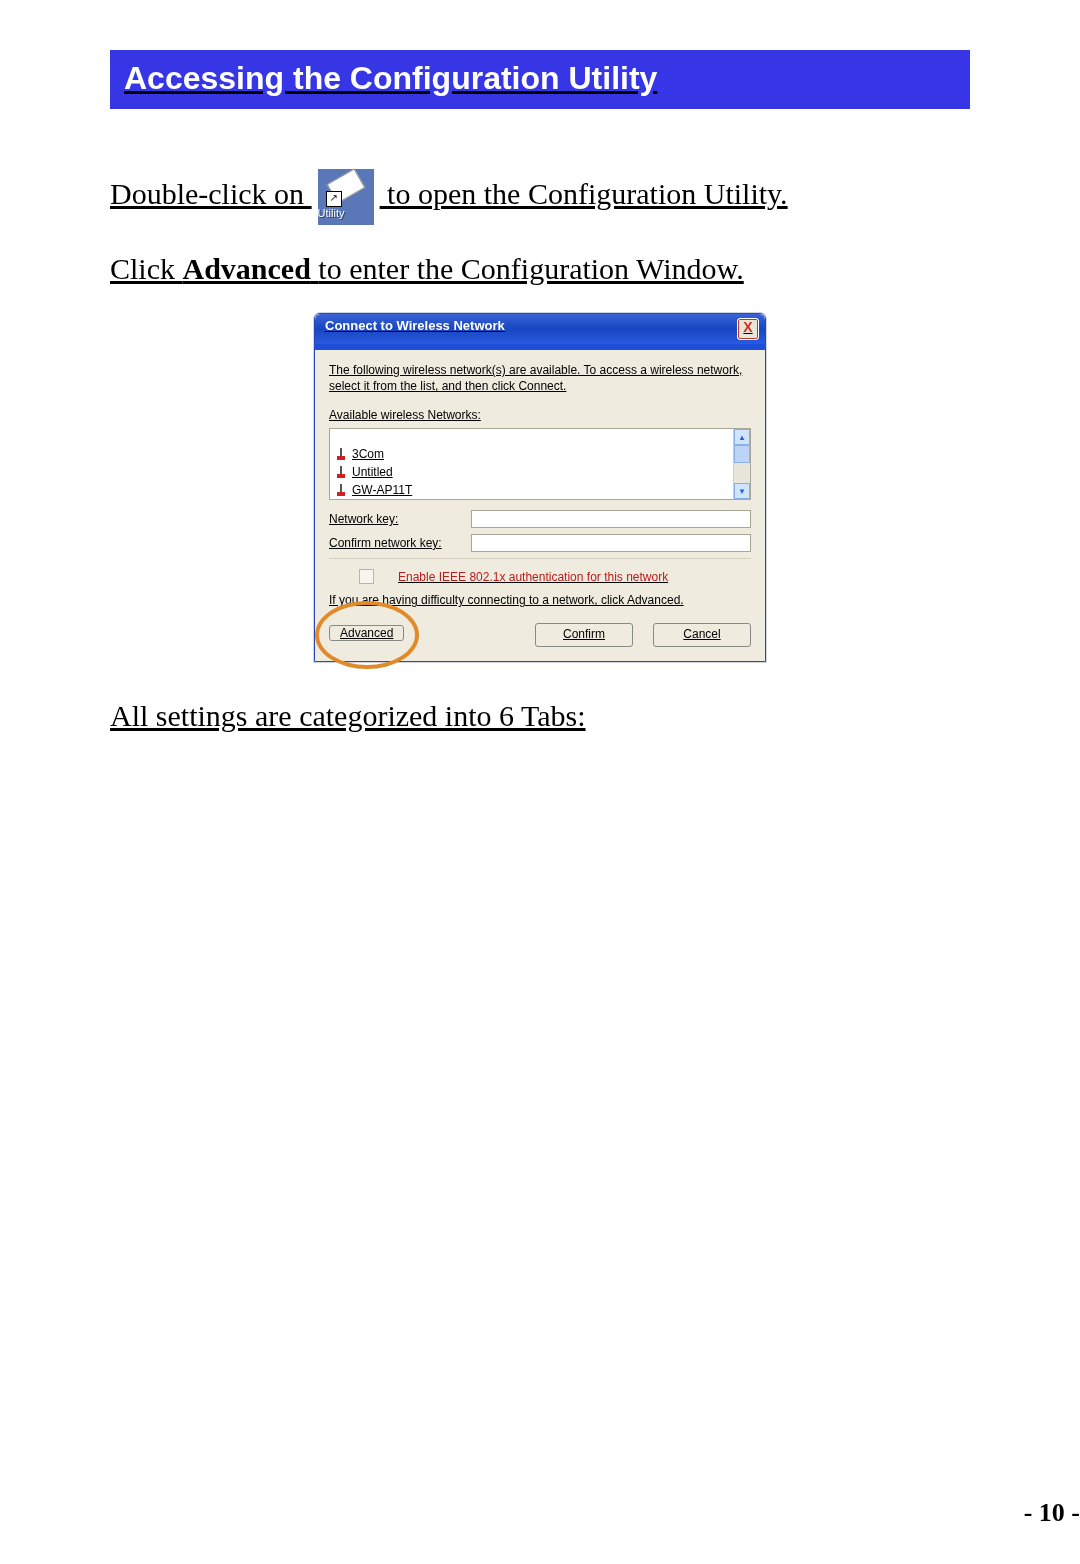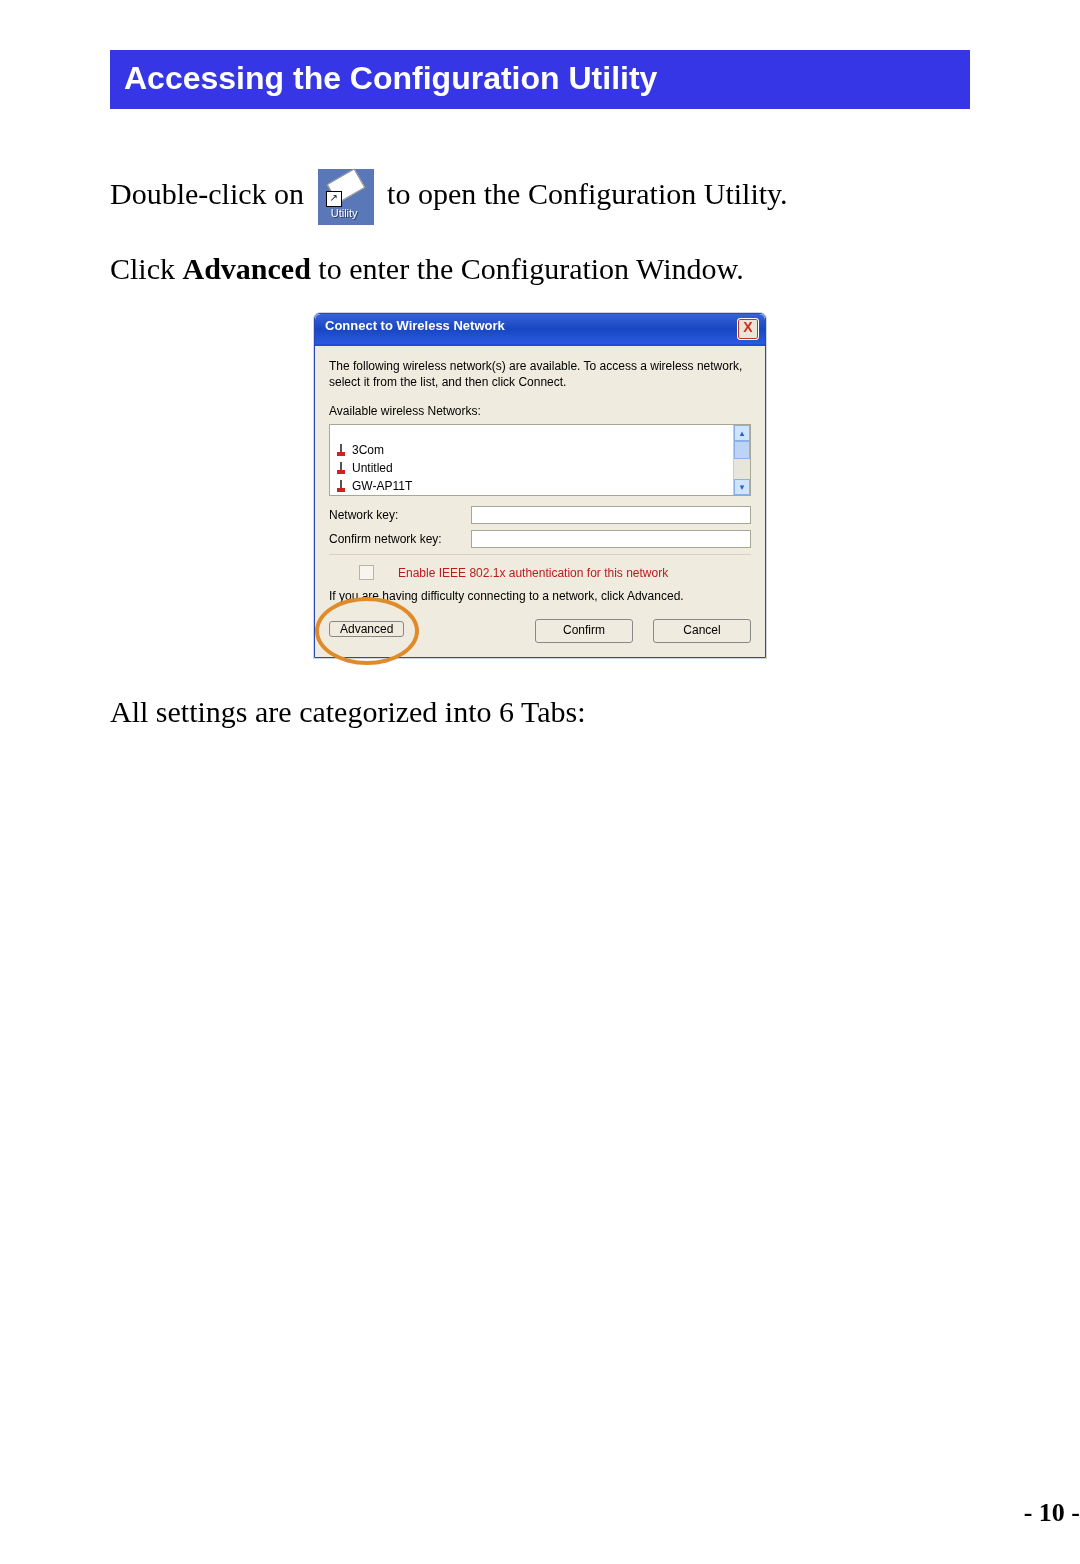--- a/index.html
+++ b/index.html
@@ -4,20 +4,21 @@
 <style>
   html,body{margin:0;padding:0;background:#fff;}
   .page{
     width:1080px;
     height:1564px;
     box-sizing:border-box;
     padding:50px 110px 40px 110px;
     font-family:"Times New Roman",serif;
     color:#000;
     position:relative;
+    text-decoration:underline;
   }
   .section-header{
     background:#3636e6;
     color:#fff;
     font-family:Arial,Helvetica,sans-serif;
     font-weight:bold;
     font-size:32px;
     padding:10px 14px 12px 14px;
     margin-bottom:60px;
   }
@@ -53,21 +54,21 @@
     border:1px solid #000;
     font-size:10px;
     line-height:12px;
     text-align:center;
   }
   .inline-icon .lbl{
     position:absolute;
     left:0;right:16px;bottom:2px;
     font-size:11px;
     color:#fff;
-    text-align:right;
+    text-align:left;
     text-shadow:1px 1px 0 #2a3a6a;
   }
   .dialog-wrap{
     width:450px;
     margin:18px auto 30px auto;
     font-family:Tahoma,Arial,sans-serif;
     font-size:12px;
     border:1px solid #2a49b5;
     border-radius:6px 6px 0 0;
     box-shadow:0 0 0 1px #cfd4e2;
@@ -93,21 +94,21 @@
     color:#d62a1a;
     font-weight:bold;
     font-size:14px;
     line-height:16px;
     text-align:center;
     box-shadow:inset 0 0 0 1px #b93620;
   }
   .dialog-body{
     background:#efebde;
     padding:12px 14px 14px 14px;
-    border-top:2px solid #1d4ed8;
+    border-top:6px solid #1d4ed8;
   }
   .dialog-body .info{
     margin-bottom:14px;
     line-height:1.35;
   }
   .listbox-wrap{
     margin-bottom:10px;
   }
   .listbox{
     border:1px solid #a7a796;

